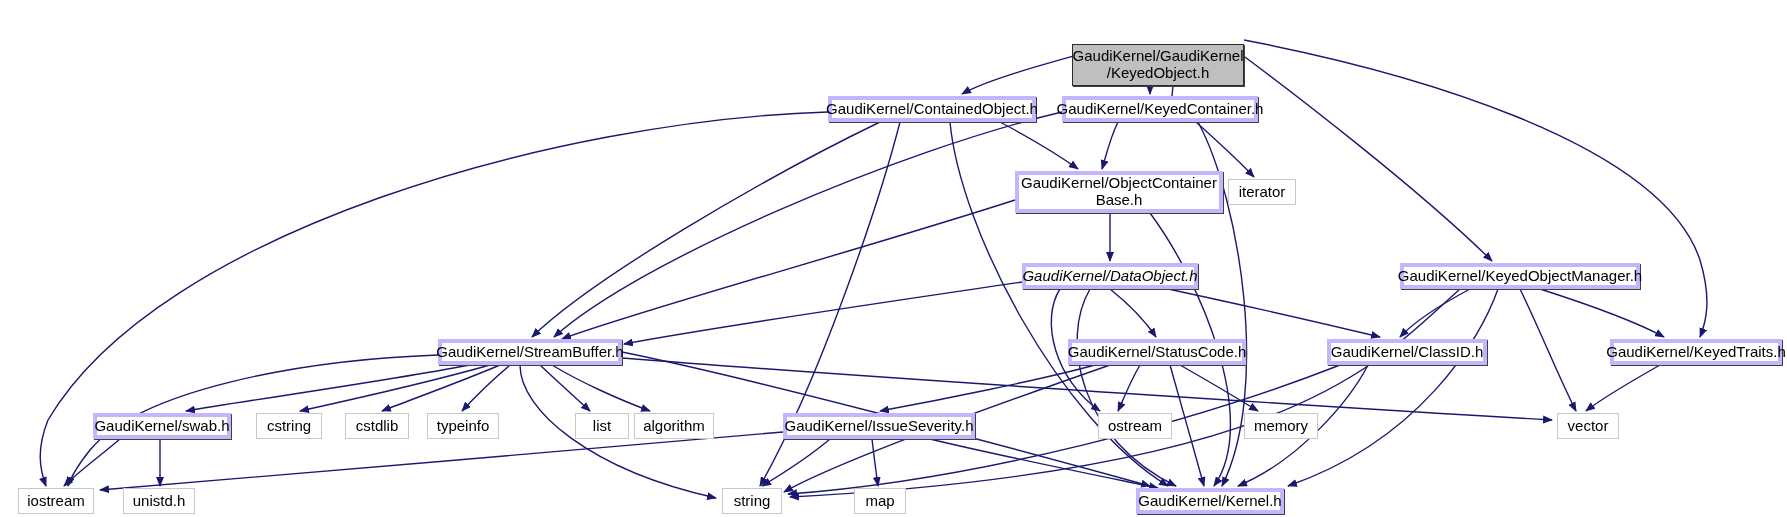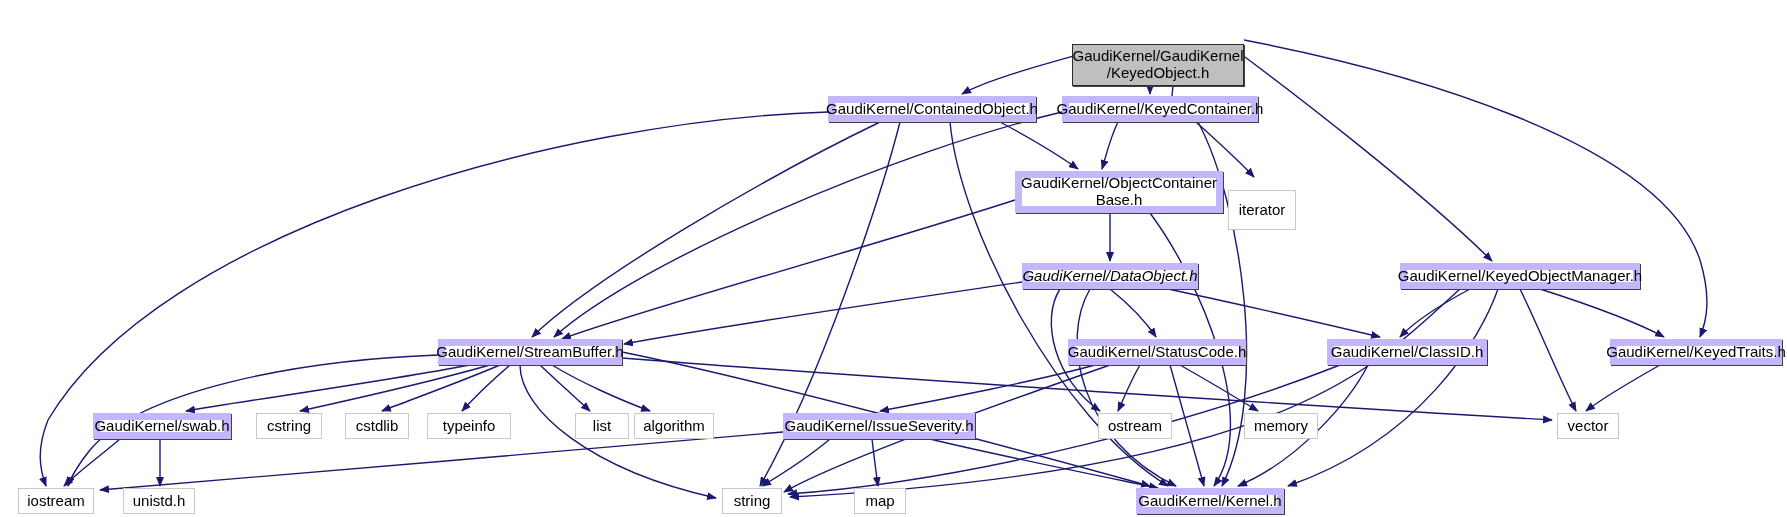--- a/index.html
+++ b/index.html
@@ -24,21 +24,21 @@
     color:#000000;
     white-space:pre-line;
     background:#ffffff;
     z-index:5;
   }
   .node.lib{
     border:1px solid #c8c8c8;
     font-size:15px;
   }
   .node.hdr{
-    border:7px solid #c4b5fd;
+    border:4px solid #c4b5fd;
     box-shadow:1px 1px 0 0 #404040;
   }
   .node.root{
     background:#bfbfbf;
     border:1px solid #2b2b2b;
     box-shadow:1px 1px 0 0 #404040;
     margin-top:40px;
   }
 </style>
 </head>
@@ -105,31 +105,31 @@
         <path d="M1340,365 C1200,420 980,480 788,494" marker-end="url(#arrow)"></path>
       </g>
   </svg>
   <div id="node-layer">
       <div class="node root" style="left: 1072px; top: 4px; width: 172px; height: 42px;">GaudiKernel/GaudiKernel
 /KeyedObject.h</div>
       <div class="node hdr" style="left: 828px; top: 96px; width: 208px; height: 26px;">GaudiKernel/ContainedObject.h</div>
       <div class="node hdr" style="left: 1062px; top: 96px; width: 196px; height: 26px;">GaudiKernel/KeyedContainer.h</div>
       <div class="node hdr" style="left: 1015px; top: 171px; width: 208px; height: 42px;">GaudiKernel/ObjectContainer
 Base.h</div>
-      <div class="node lib" style="left: 1228px; top: 190px; width: 68px; height: 40px;">iterator</div>
+      <div class="node lib" style="left: 1228px; top: 179px; width: 68px; height: 26px;">iterator</div>
       <div class="node hdr" style="left: 1022px; top: 263px; width: 176px; height: 26px; font-style: italic;">GaudiKernel/DataObject.h</div>
       <div class="node hdr" style="left: 1400px; top: 263px; width: 240px; height: 26px;">GaudiKernel/KeyedObjectManager.h</div>
       <div class="node hdr" style="left: 438px; top: 339px; width: 184px; height: 26px;">GaudiKernel/StreamBuffer.h</div>
       <div class="node hdr" style="left: 1068px; top: 339px; width: 178px; height: 26px;">GaudiKernel/StatusCode.h</div>
       <div class="node hdr" style="left: 1327px; top: 339px; width: 160px; height: 26px;">GaudiKernel/ClassID.h</div>
       <div class="node hdr" style="left: 1610px; top: 339px; width: 172px; height: 26px;">GaudiKernel/KeyedTraits.h</div>
       <div class="node hdr" style="left: 93px; top: 413px; width: 138px; height: 26px;">GaudiKernel/swab.h</div>
       <div class="node lib" style="left: 256px; top: 413px; width: 66px; height: 26px;">cstring</div>
       <div class="node lib" style="left: 345px; top: 413px; width: 64px; height: 26px;">cstdlib</div>
-      <div class="node lib" style="left: 427px; top: 413px; width: 84px; height: 26px;">typeinfo</div>
+      <div class="node lib" style="left: 427px; top: 413px; width: 72px; height: 26px;">typeinfo</div>
       <div class="node lib" style="left: 575px; top: 413px; width: 54px; height: 26px;">list</div>
       <div class="node lib" style="left: 634px; top: 413px; width: 80px; height: 26px;">algorithm</div>
       <div class="node hdr" style="left: 783px; top: 413px; width: 192px; height: 26px;">GaudiKernel/IssueSeverity.h</div>
       <div class="node lib" style="left: 1098px; top: 413px; width: 74px; height: 26px;">ostream</div>
       <div class="node lib" style="left: 1244px; top: 413px; width: 74px; height: 26px;">memory</div>
       <div class="node lib" style="left: 1557px; top: 413px; width: 62px; height: 26px;">vector</div>
       <div class="node lib" style="left: 18px; top: 488px; width: 76px; height: 26px;">iostream</div>
       <div class="node lib" style="left: 123px; top: 488px; width: 72px; height: 26px;">unistd.h</div>
       <div class="node lib" style="left: 722px; top: 488px; width: 60px; height: 26px;">string</div>
       <div class="node lib" style="left: 854px; top: 488px; width: 52px; height: 26px;">map</div>

